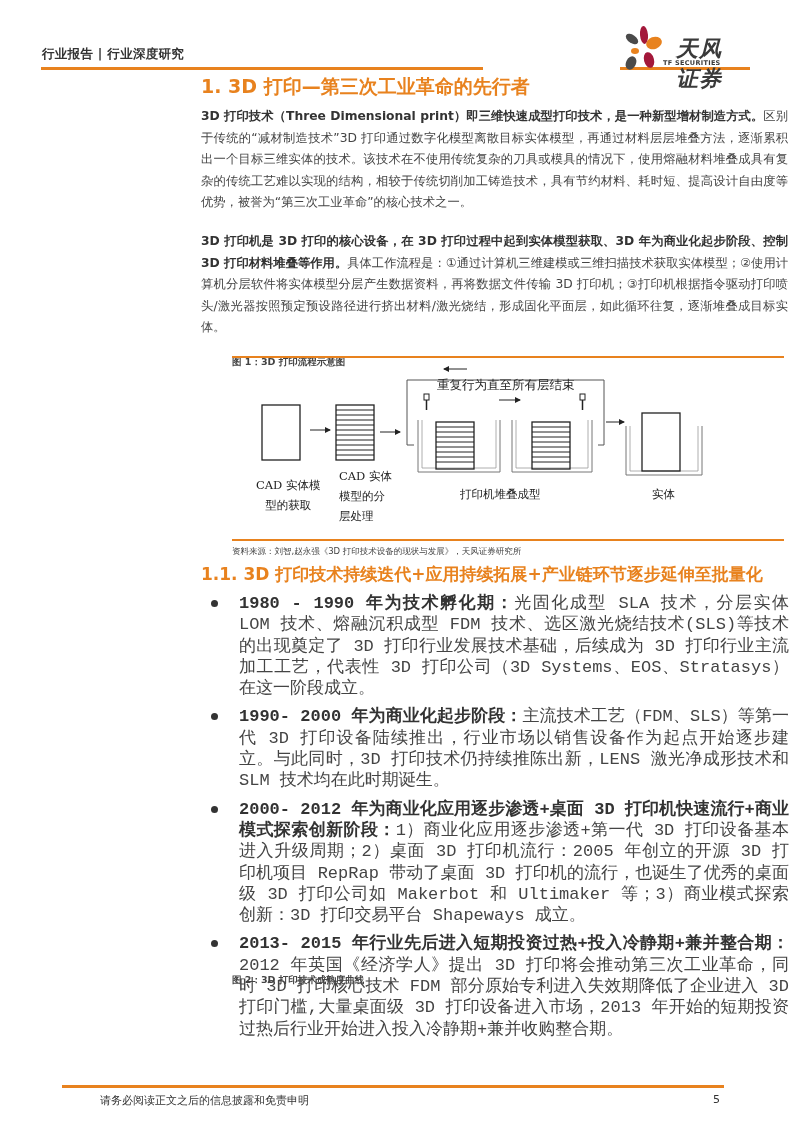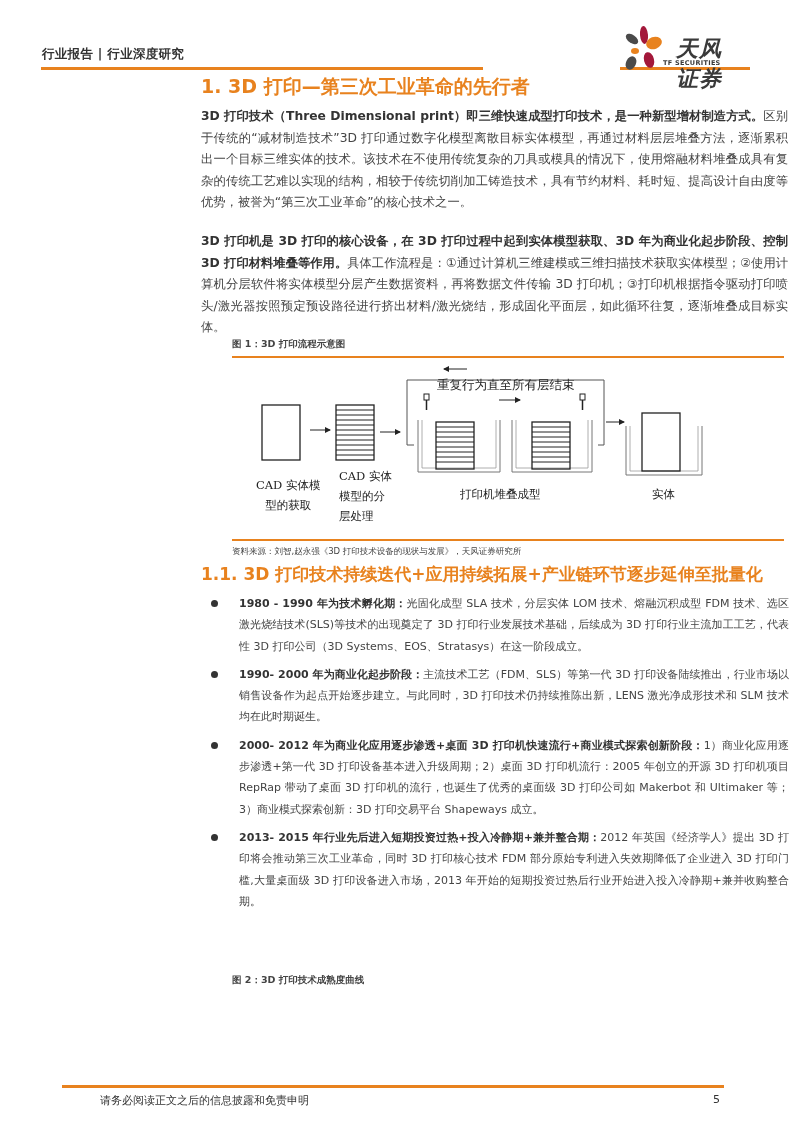--- a/index.html
+++ b/index.html
@@ -13,21 +13,21 @@
   .logo-en { position: absolute; left: 45px; top: 34px; font-size: 6.5px; font-weight: bold; color: #3a3a3a; letter-spacing: 0.3px; }
   .logo-underline { left: 620px; top: 67px; width: 130px; height: 3px; background: #e8821e; }
   .section-title { left: 201px; top: 74px; font-size: 19px; font-weight: bold; color: #e8821e; }
   .para { left: 201px; width: 587px; font-size: 12.3px; line-height: 21.5px; color: #444; text-align: justify; }
   .para b { color: #333; }
   .fig-caption { left: 232px; font-size: 9.5px; font-weight: bold; color: #444; }
   .fig-line { left: 232px; width: 552px; height: 2px; background: #e8821e; }
   .source { left: 232px; font-size: 8.5px; color: #444; }
   .sub-title { left: 201px; top: 563px; font-size: 17px; font-weight: bold; color: #e8821e; }
   .bullet-list { left: 209px; top: 593px; width: 580px; }
-  .bullet { position: relative; padding-left: 30px; font-size: 11px; line-height: 21.3px; color: #444; text-align: justify; margin-bottom: 7px; }
+  .bullet { position: relative; padding-left: 30px; font-size: 17px; line-height: 21.3px; color: #444; text-align: justify; margin-bottom: 7px; font-family: Liberation Mono, monospace; }
   .bullet b { color: #333; }
   .bullet .dot { position: absolute; left: 2px; top: 7px; width: 7px; height: 7px; border-radius: 50%; background: #333; }
   .footer-line { left: 62px; top: 1085px; width: 662px; height: 3px; background: #e8821e; }
   .footer-text { left: 100px; top: 1093px; font-size: 11px; color: #333; }
   .page-num { left: 713px; top: 1093px; font-size: 11px; color: #333; }
   .diag-text { position: absolute; font-family: "DejaVu Serif", "Liberation Serif", serif; font-size: 11.5px; color: #222; line-height: 20px; }
 </style>
 </head>
 <body>
 
@@ -50,21 +50,21 @@
 <div class="abs section-title">1. 3D 打印—第三次工业革命的先行者</div>
 
 <div class="abs para" style="top:106px;">
   <b>3D 打印技术（Three Dimensional print）即三维快速成型打印技术，是一种新型增材制造方式。</b><span>区别于传统的“减材制造技术”3D 打印通过数字化模型离散目标实体模型，再通过材料层层堆叠方法，逐渐累积出一个目标三维实体的技术。该技术在不使用传统复杂的刀具或模具的情况下，使用熔融材料堆叠成具有复杂的传统工艺难以实现的结构，相较于传统切削加工铸造技术，具有节约材料、耗时短、提高设计自由度等优势，被誉为“第三次工业革命”的核心技术之一。</span>
 </div>
 
 <div class="abs para" style="top:231px;">
   <b>3D 打印机是 3D 打印的核心设备，在 3D 打印过程中起到实体模型获取、3D 年为商业化起步阶段、控制 3D 打印材料堆叠等作用。</b><span>具体工作流程是：①通过计算机三维建模或三维扫描技术获取实体模型；②使用计算机分层软件将实体模型分层产生数据资料，再将数据文件传输 3D 打印机；③打印机根据指令驱动打印喷头/激光器按照预定预设路径进行挤出材料/激光烧结，形成固化平面层，如此循环往复，逐渐堆叠成目标实体。</span>
 </div>
 
-<div class="abs fig-caption" style="top:338px;">图 1：3D 打印流程示意图</div>
+<div class="abs fig-caption" style="top:356px;">图 1：3D 打印流程示意图</div>
 <div class="abs fig-line" style="top:356px;"></div>
 
 <div class="abs" style="left:232px; top:360px; width:552px; height:175px;">
   <svg width="552" height="175" viewBox="0 0 552 175">
     <defs>
       <marker id="ah" markerWidth="6" markerHeight="6" refX="5" refY="3" orient="auto">
         <path d="M0,0 L6,3 L0,6 z" fill="#222"></path>
       </marker>
     </defs>
 

